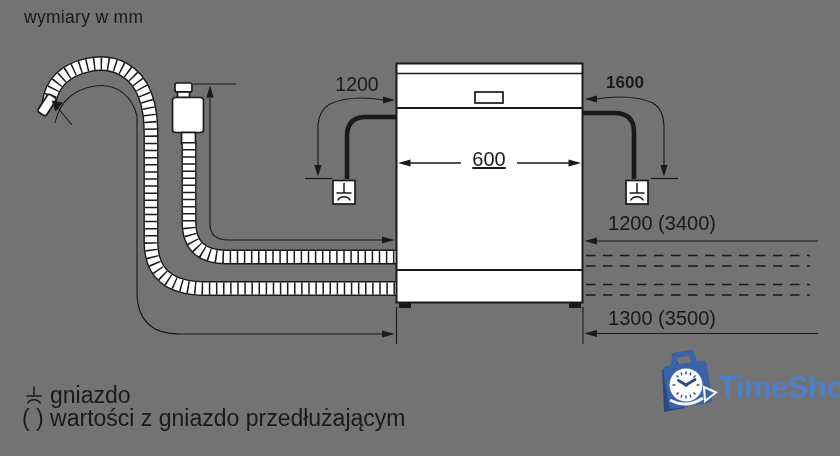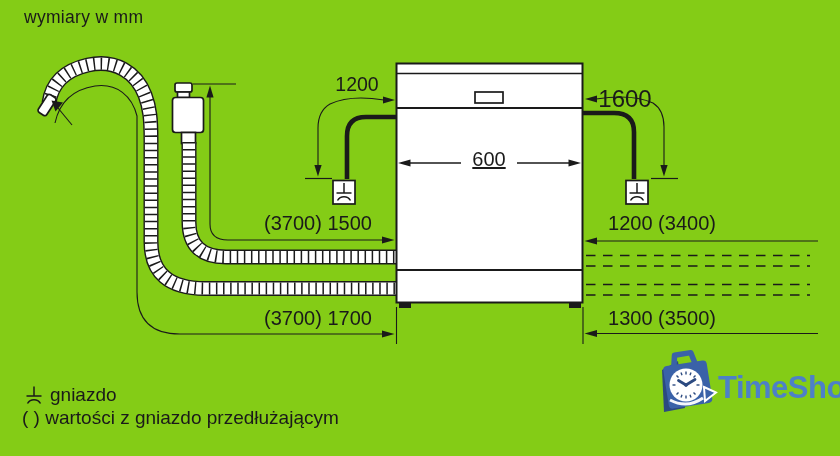--- a/index.html
+++ b/index.html
@@ -1,35 +1,35 @@
 <!DOCTYPE html>
 <html><head>
 <meta charset="utf-8">
 <style>
   html,body{margin:0;padding:0;background:#fff;}
   .stage{
-    position:relative;width:840px;height:456px;background:#84cc16;overflow:hidden;
+    position:relative;width:840px;height:456px;background:#737373;overflow:hidden;
     font-family:"Liberation Sans", sans-serif;color:#1a1a1a;
   }
   svg{display:block;}
   .layer{position:absolute;left:0;top:0;}
   .label{
     position:absolute;white-space:nowrap;color:#1a1a1a;
     font-family:"Liberation Sans", sans-serif;
   }
   .title{left:24px;top:7px;font-size:17.5px;letter-spacing:.3px;}
   .dim{font-size:20px;transform:translateX(-50%);text-align:center;}
   .dim-1200L{left:357px;top:73px;font-size:19.5px;}
-  .dim-1600R{left:625px;top:85px;font-size:24px;}
+  .dim-1600R{left:625px;top:73px;font-size:17px;font-weight:bold;}
   .dim-600{left:489px;top:148px;background:#fff;padding:0 4px;text-decoration:underline;}
   .dim-supply{left:318px;top:212px;}
   .dim-right-top{left:662px;top:212px;}
   .dim-drain{left:318px;top:307px;}
   .dim-right-bottom{left:662px;top:307px;}
-  .legend{position:absolute;left:22px;top:384px;font-size:19px;line-height:22px;}
+  .legend{position:absolute;left:22px;top:384px;font-size:23px;line-height:22px;}
   .legend-row{display:flex;align-items:flex-start;}
   .legend-row .sym{margin:1px 6px 0 2px;}
   .logo{position:absolute;left:650px;top:346px;}
 </style>
 </head>
 <body>
 
 <div class="stage">
 
   <svg class="layer" width="840" height="456" viewBox="0 0 840 456">
@@ -135,23 +135,21 @@
       <polygon points="584.5,333.5 597,330 597,337" fill="#1a1a1a" stroke="none"></polygon>
       <line x1="583" y1="307" x2="583" y2="344" stroke-width="1.1"></line>
     </g>
   </svg>
 
   <div class="label title">wymiary w mm</div>
 
   <div class="label dim dim-1200L">1200</div>
   <div class="label dim dim-1600R">1600</div>
   <div class="label dim dim-600">600</div>
-  <div class="label dim dim-supply">(3700) 1500</div>
   <div class="label dim dim-right-top">1200 (3400)</div>
-  <div class="label dim dim-drain">(3700) 1700</div>
   <div class="label dim dim-right-bottom">1300 (3500)</div>
 
   <div class="legend">
     <div class="legend-row">
       <svg class="sym" width="20" height="22" viewBox="0 0 20 22">
         <g fill="none" stroke="#1a1a1a" stroke-width="1.5">
           <line x1="10" y1="1.5" x2="10" y2="11"></line>
           <line x1="2.5" y1="11" x2="17.5" y2="11"></line>
           <path d="M 3.5 18.5 A 7.5 7.5 0 0 1 16.5 18.5"></path>
         </g>

